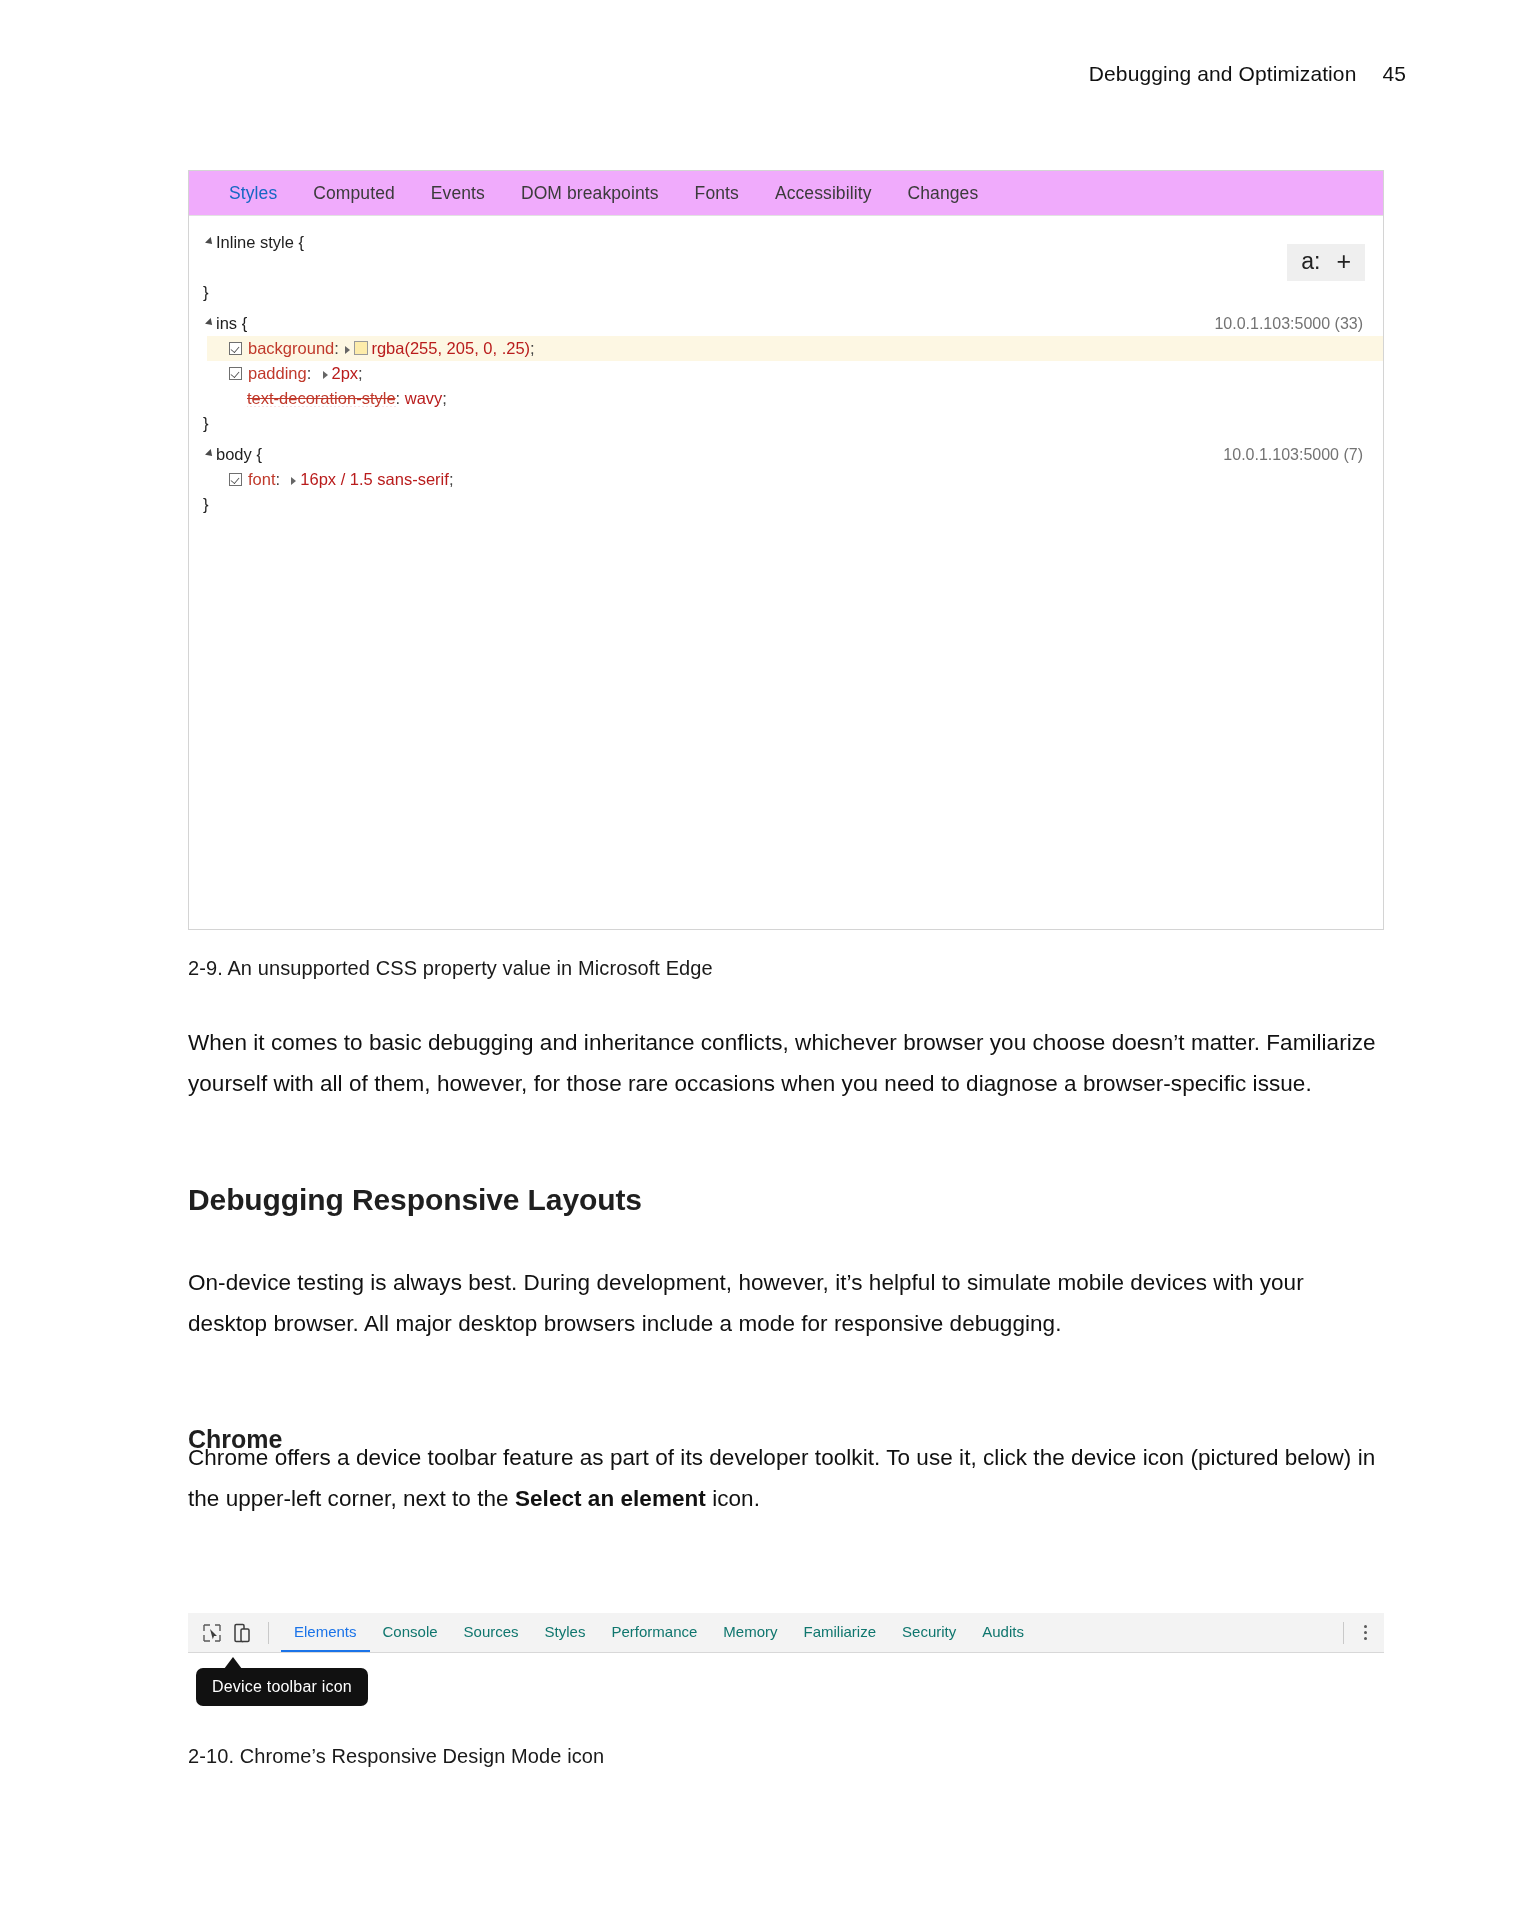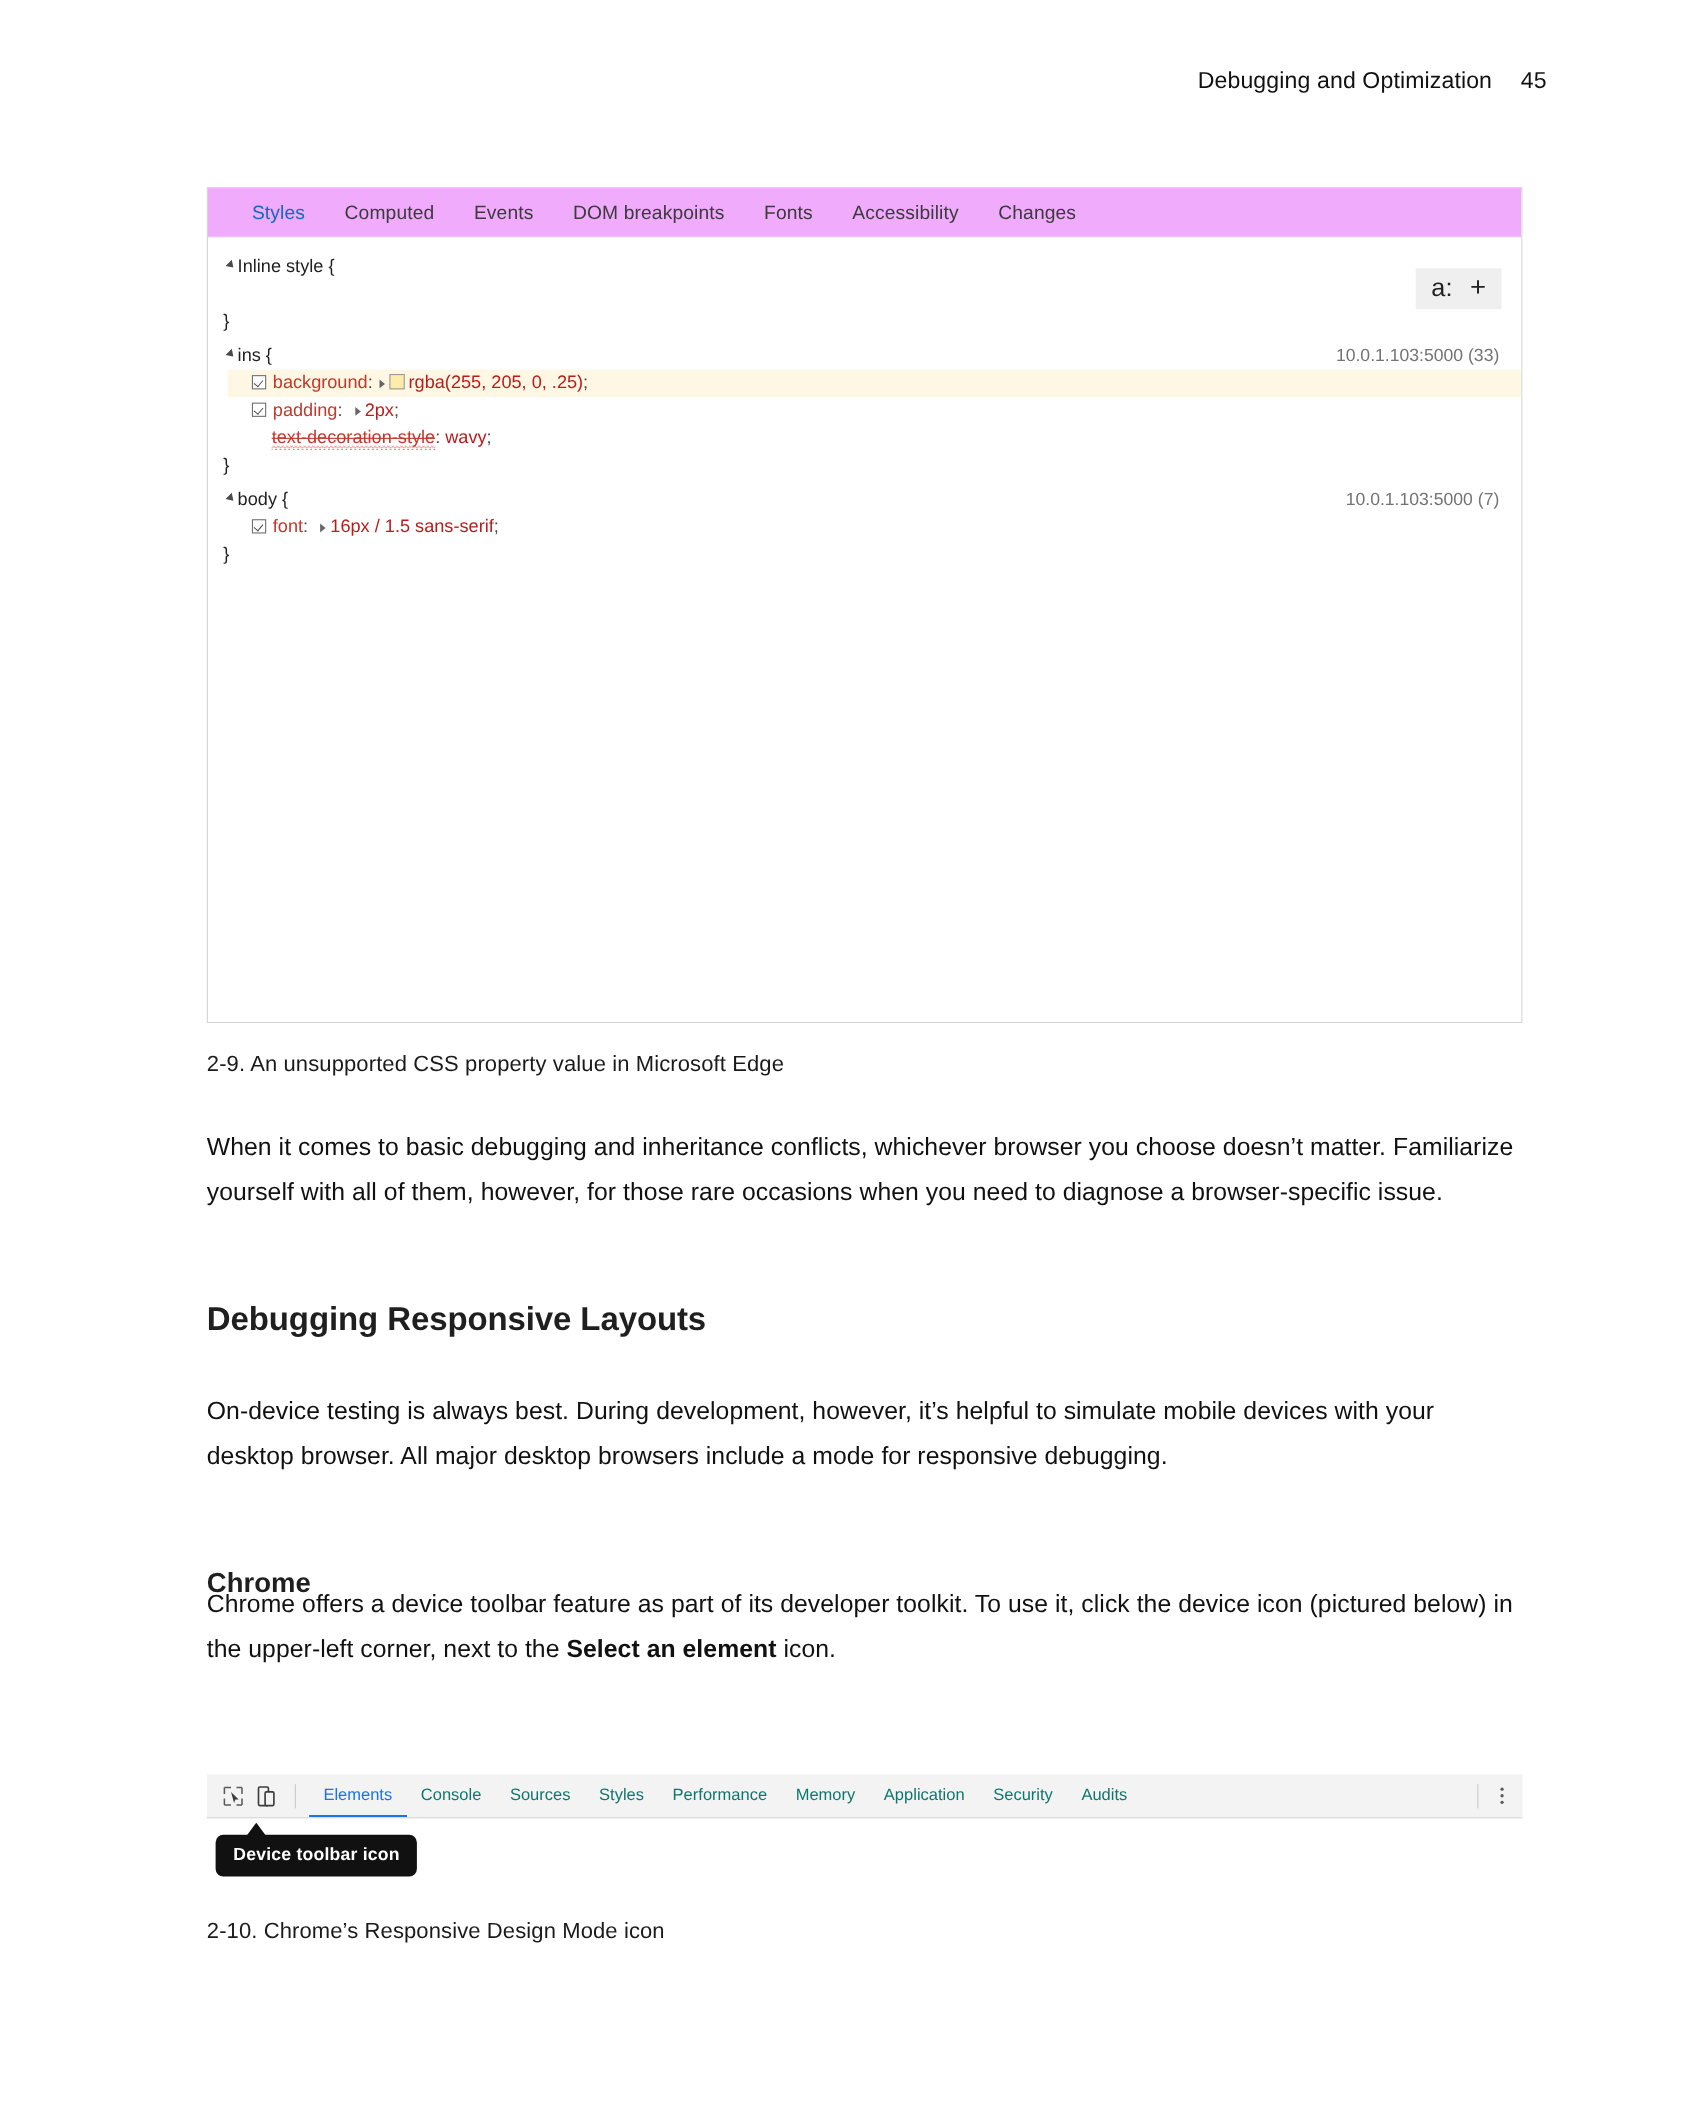--- a/index.html
+++ b/index.html
@@ -271,21 +271,21 @@
   .kebab i { width: 3px; height: 3px; background: #5a5a5a; border-radius: 50%; display:block;}
 
   
   .callout {
     position: absolute;
     left: 196px;
     top: 1668px;
     background: #111111;
     color: #ffffff;
     font-size: 16px;
-    font-weight: 700;
+    font-weight: 400;
     padding: 10px 16px;
     border-radius: 7px;
     letter-spacing: .2px;
     white-space: nowrap;
   }
   .callout::before {
     content: "";
     position: absolute;
     left: 28px;
     top: -11px;
@@ -406,21 +406,21 @@
 
   <span class="ch-divider"></span>
 
   <span class="ch-tabs">
     <span class="ch-tab active">Elements</span>
     <span class="ch-tab">Console</span>
     <span class="ch-tab">Sources</span>
     <span class="ch-tab">Styles</span>
     <span class="ch-tab">Performance</span>
     <span class="ch-tab">Memory</span>
-    <span class="ch-tab">Application</span>
+    <span class="ch-tab">Familiarize</span>
     <span class="ch-tab">Security</span>
     <span class="ch-tab">Audits</span>
   </span>
 
   <span class="ch-right">
     <span class="ch-divider"></span>
     <span class="kebab">
         <i></i>
         <i></i>
         <i></i>

